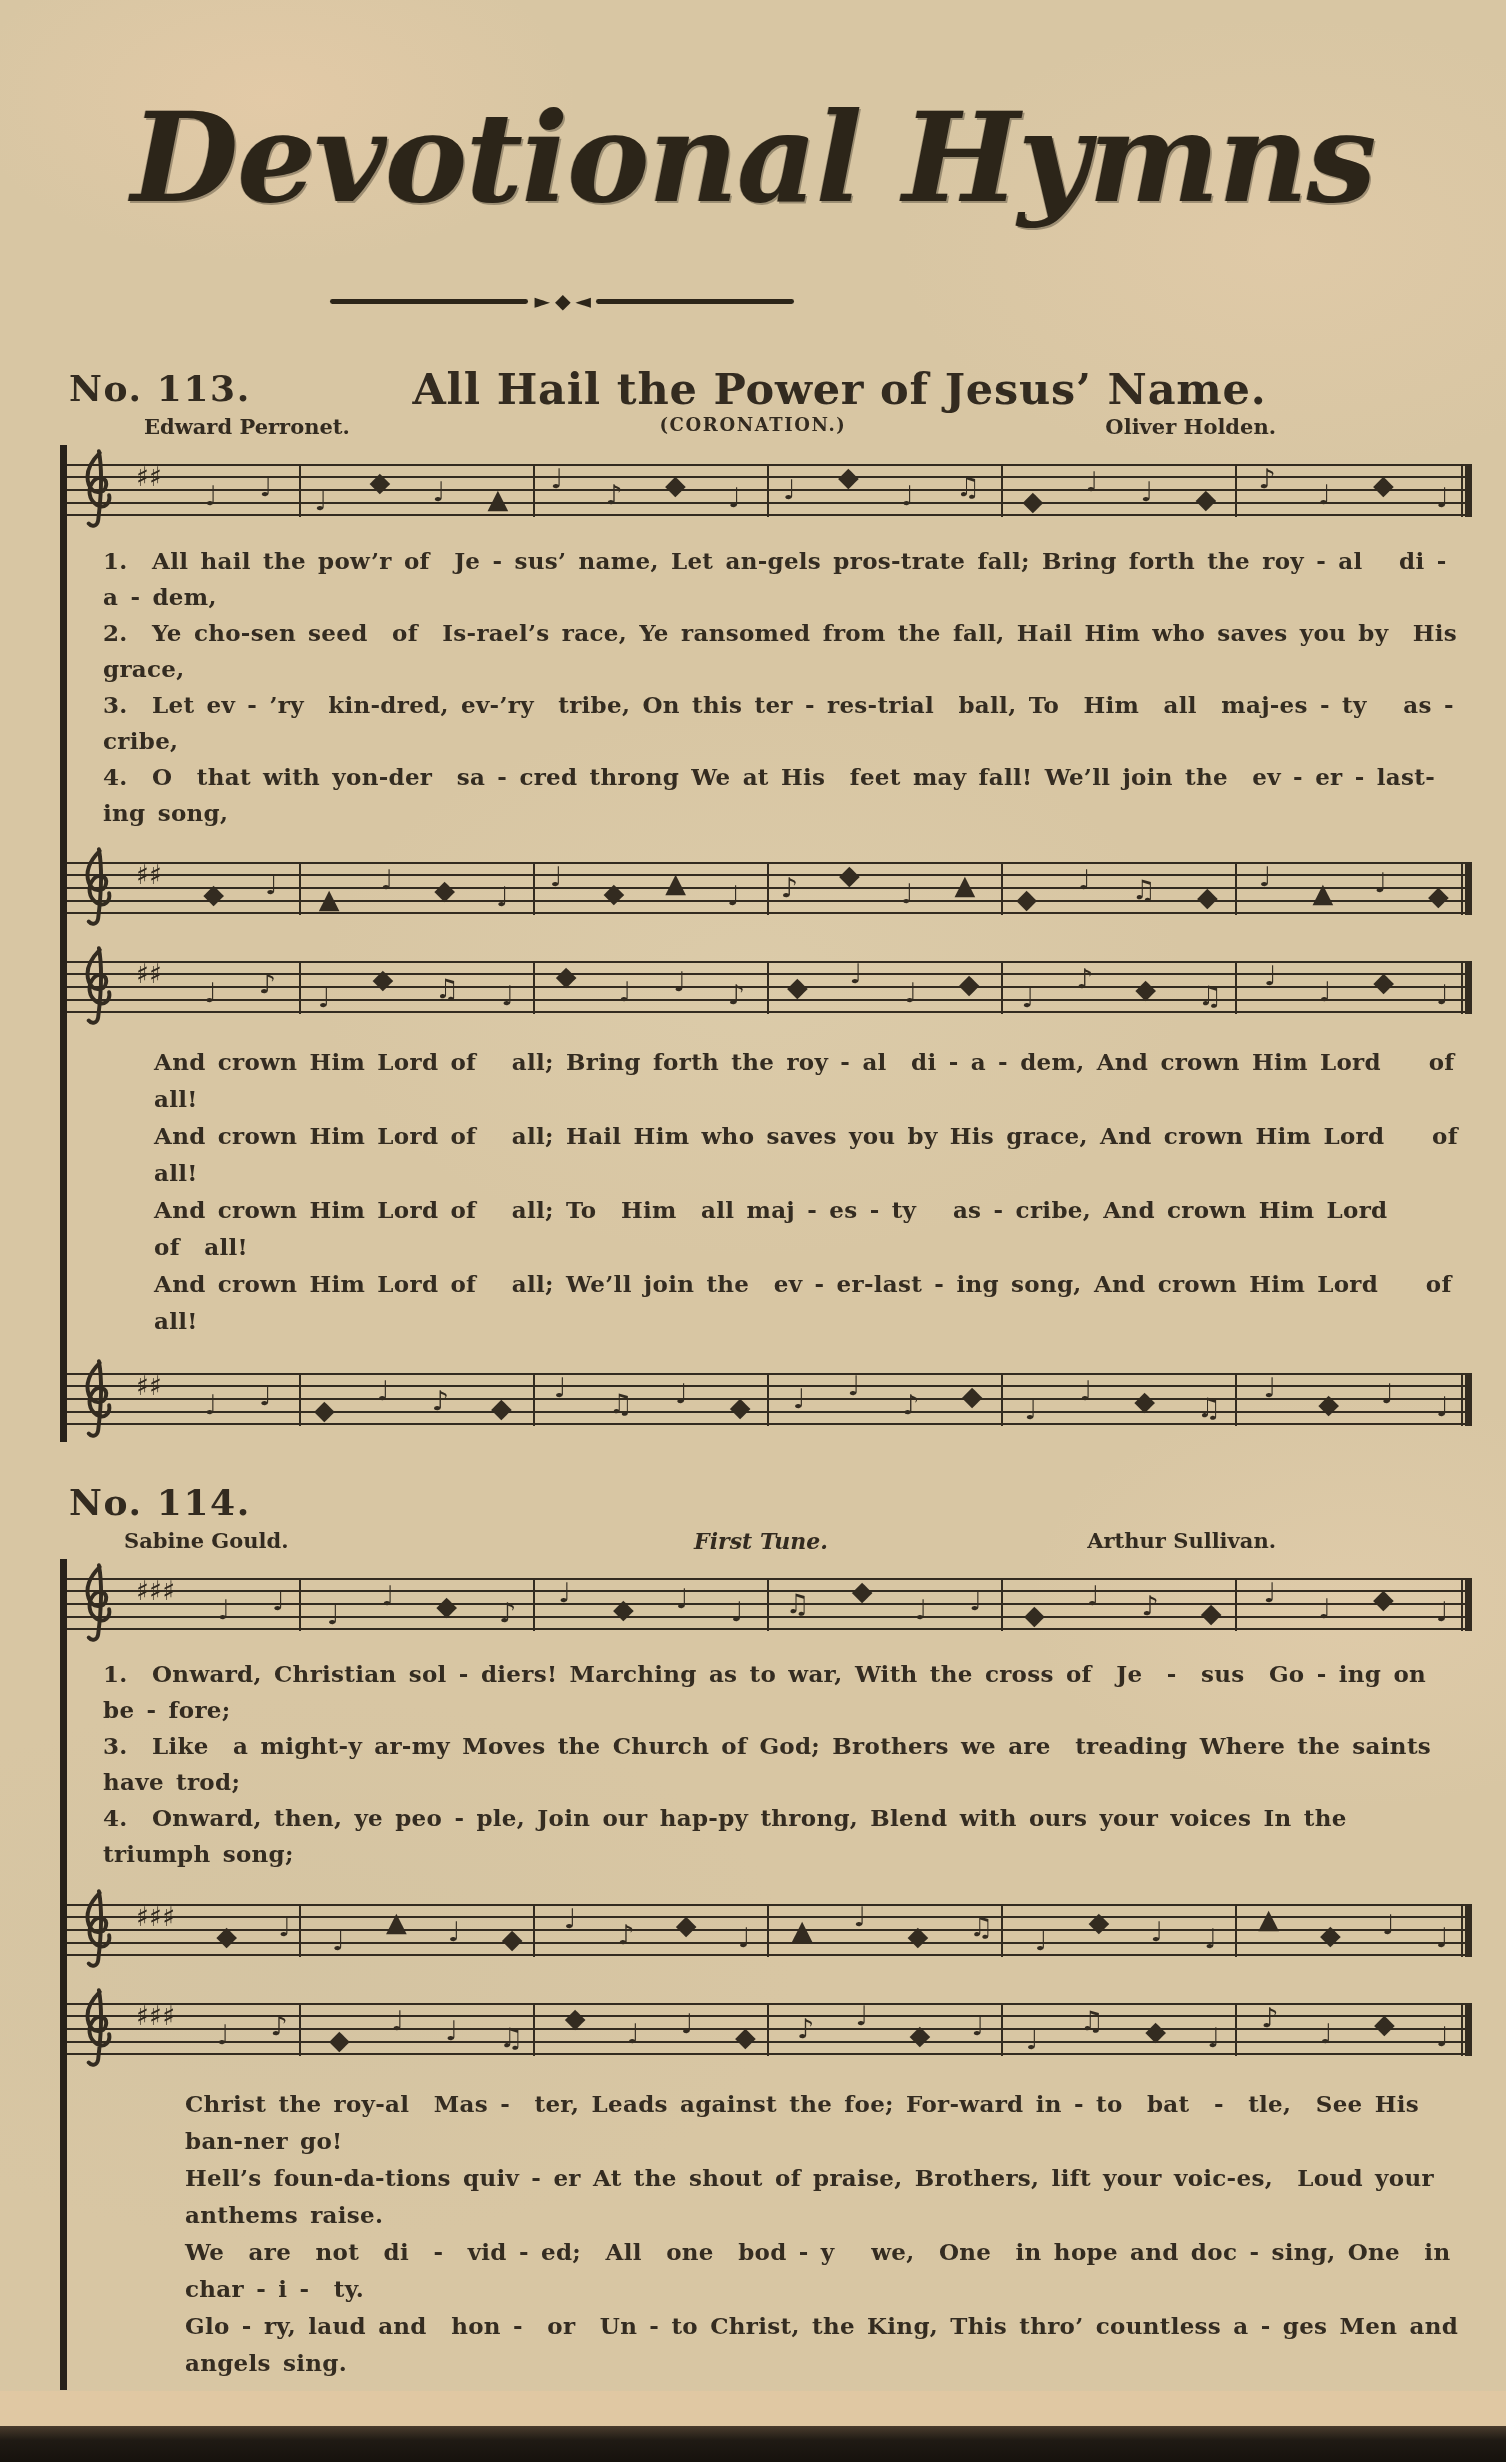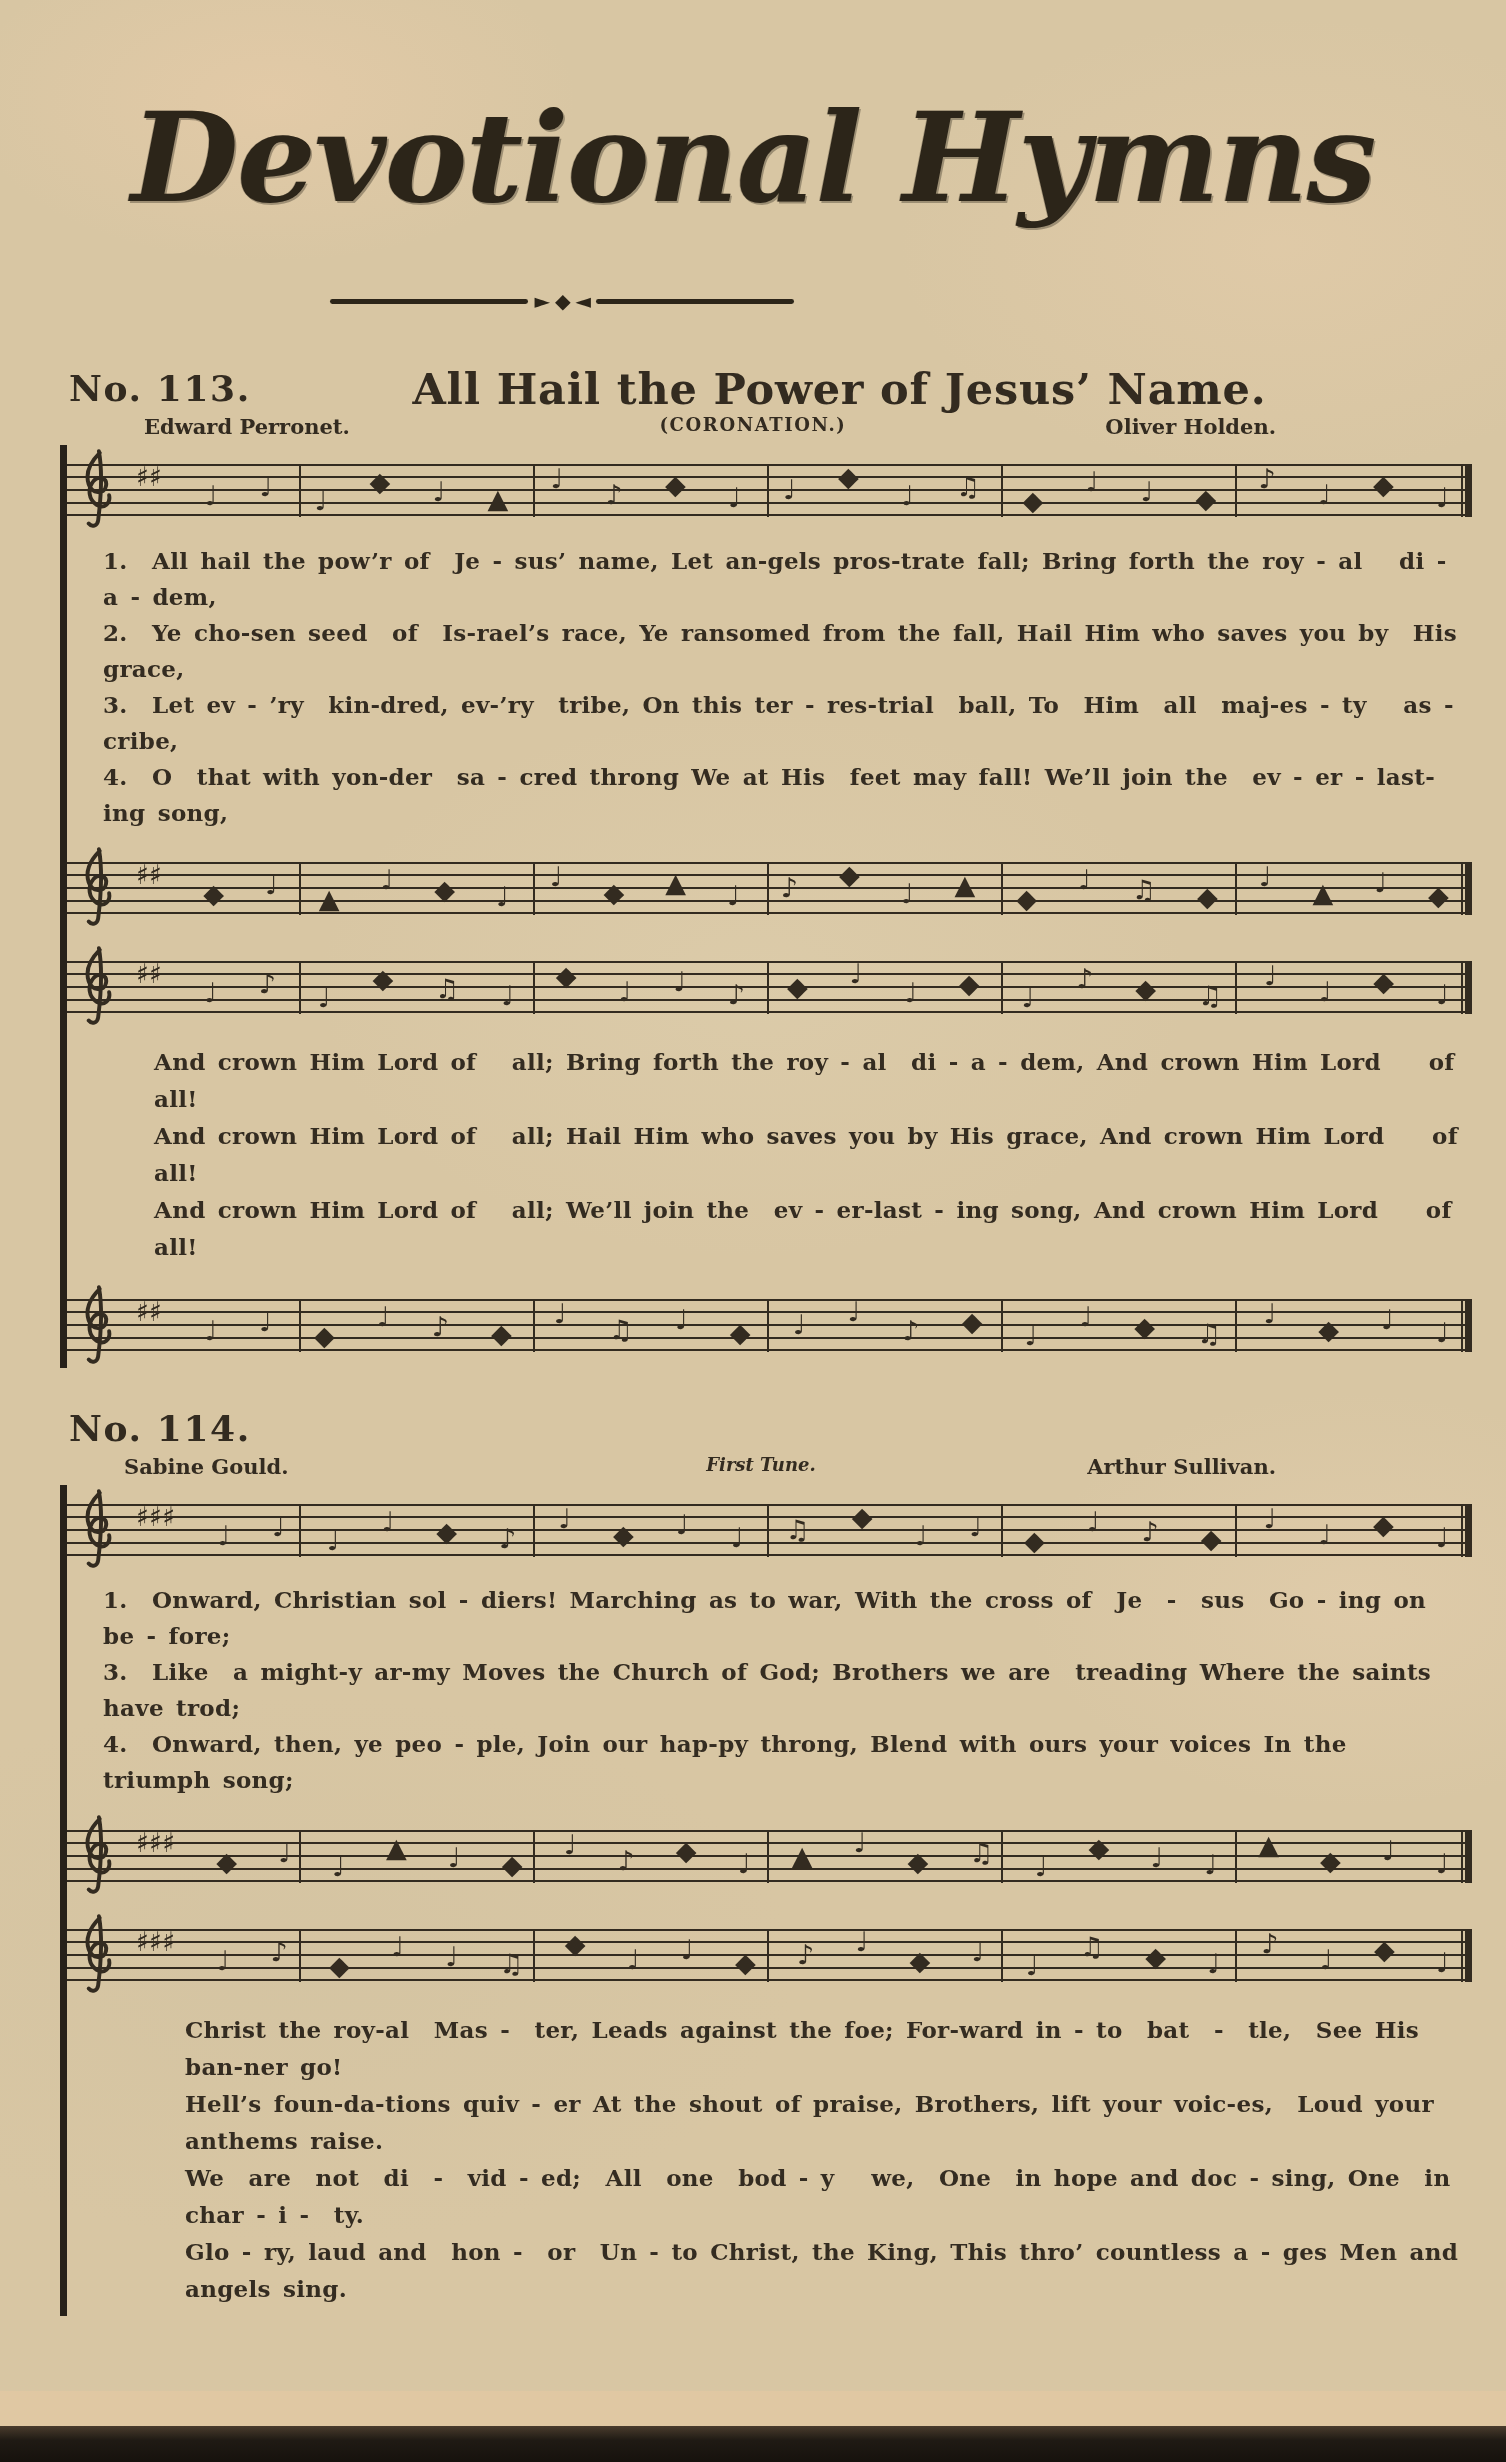--- a/index.html
+++ b/index.html
@@ -27,21 +27,21 @@
   }
   .divider .rule{flex:1;height:4.7px;background:#2c2519;border-radius:2.4px;}
   .divider .orn{font-size:20.4px;line-height:1;letter-spacing:-1.6px;}
   
   .hymn-header{position:relative;height:49px;margin-top:52px;}
   .hymn-number{position:absolute;left:69px;top:3.1px;font-weight:bold;font-size:36px;letter-spacing:1.6px;}
   .hymn-title{text-align:center;font-weight:bold;font-size:43px;letter-spacing:0.8px;margin:0 63px 0 236px;}
   .attrib{position:relative;height:31px;margin-top:1.6px;font-weight:bold;font-size:21px;}
   .attrib .author{position:absolute;left:144px;}
   .attrib .tune{position:absolute;left:0;right:0;text-align:center;font-size:18px;letter-spacing:1.6px;}
-  .attrib .tune.italic{font-style:italic;font-size:18px;letter-spacing:0;padding-left:16px;}
+  .attrib .tune.italic{font-style:italic;font-size:22px;letter-spacing:0;padding-left:16px;}
   .attrib .composer{position:absolute;right:230px;}
   
   .score{margin-left:60px;width:1407px;border-left:7.9px solid #27211a;}
   .staff{
     position:relative;height:88px;margin-right:1.6px;
     background-image:
       linear-gradient(#332b20,#332b20),
       linear-gradient(#332b20,#332b20),
       linear-gradient(#332b20,#332b20),
       linear-gradient(#332b20,#332b20),
@@ -195,20 +195,21 @@
           <span style="transform:translateY(-11px)">♩</span>
           <span style="transform:translateY(4.7px)">♩</span>
           <span style="transform:translateY(-4.7px)">◆</span>
           <span style="transform:translateY(7.9px)">♩</span>
         </div>
       </div>
 
     <div class="refrain-lines">
       <div class="lyric-line">And crown Him Lord of  all; Bring forth the roy - al  di - a - dem, And crown Him Lord   of  all!</div>
       <div class="lyric-line">And crown Him Lord of  all; Hail Him who saves you by His grace, And crown Him Lord   of  all!</div>
+      <div class="lyric-line">And crown Him Lord of  all; To  Him  all maj - es - ty   as - cribe, And crown Him Lord   of  all!</div>
       <div class="lyric-line">And crown Him Lord of  all; We’ll join the  ev - er-last - ing song, And crown Him Lord   of  all!</div>
     </div>
 
     <div class="staff gap8">
         <svg width="44" height="82" viewBox="0 0 56 104">
           <path d="M34 6 C20 20 16 34 20 46 C24 58 40 60 42 48 C44 38 32 34 26 42 C18 52 20 66 30 72 C40 78 48 70 46 60 M33 4 C37 26 36 60 32 92 C31 99 24 101 20 96" fill="none" stroke="#332b20" stroke-width="5" stroke-linecap="round"></path>
         </svg>
         <div class="notes">
           <span style="transform:translateY(-12.6px)">♯♯</span>
           <span style="transform:translateY(6.3px)">♩</span>

